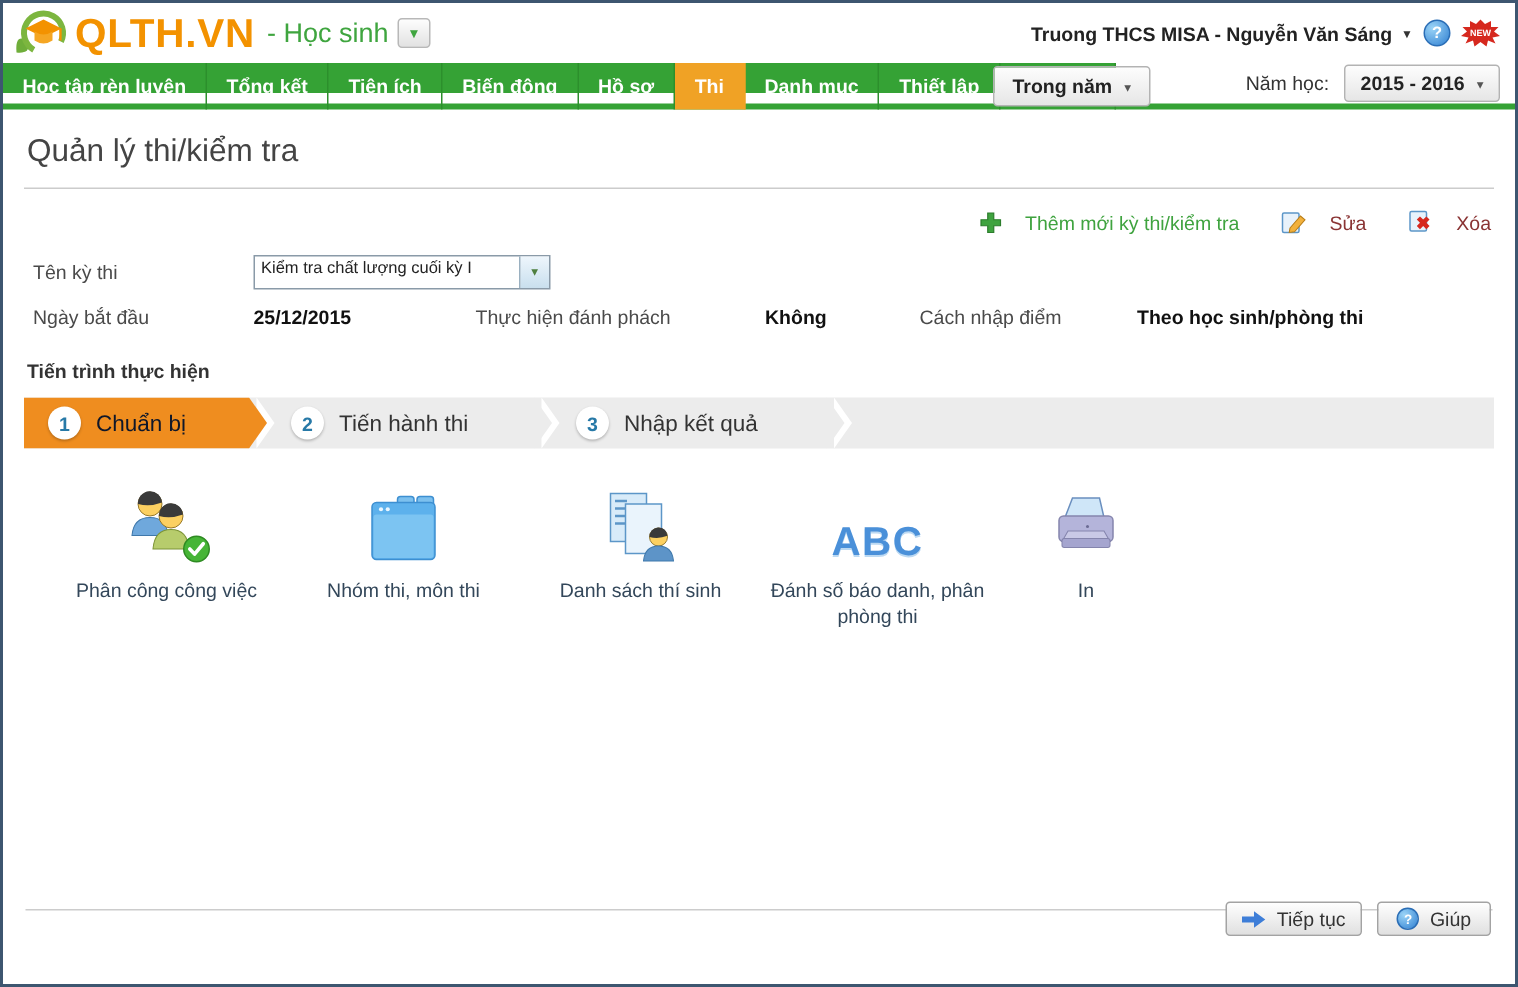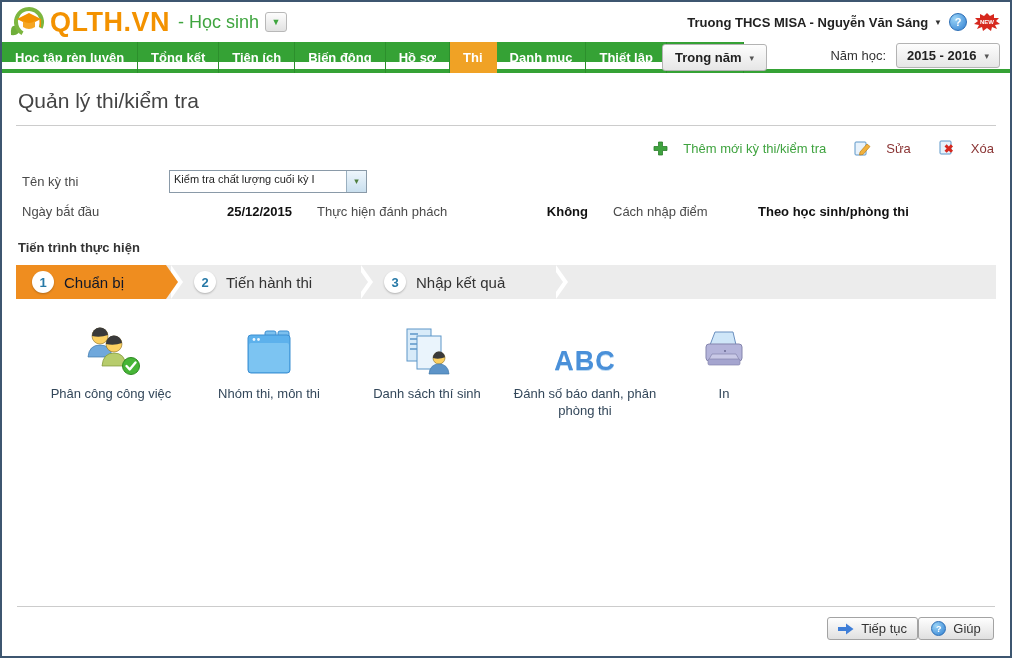--- a/index.html
+++ b/index.html
@@ -45,21 +45,21 @@
   .actions { display:flex; justify-content:flex-end; align-items:center; gap:28px; padding:12px 16px 6px 0; height:38px;}
   .action { display:flex; align-items:center; gap:15px; font-size:13px; cursor:pointer; }
   .action.add { color:#3fa33f; }
   .action.mod { color:#8a3434; }
 
   
   .form { padding:2px 0 0 20px; font-size:13px; color:#333; }
   .frow { display:flex; align-items:center; height:30px;gap:25px; }
   .flabel { color:#4a4a4a; }
   .w-label { width:122px; } .w-date { width:123px; } .w-phach { width:168px; } .w-khong { width:78px; } .w-cach { width:120px; }
-  .bold { font-weight:bold; color:#111;text-align:right; }
+  .bold { font-weight:bold; color:#111; }
   .combo { display:flex; width:198px; height:23px; border:1px solid #8a9aa8; background:#fff; cursor:pointer;}
   .combo-text { flex:1; font-size:11px; color:#222; padding:2px 4px; white-space:nowrap; overflow:hidden;}
   .combo-arrow { width:20px; border-left:1px solid #9ab0c0; background:linear-gradient(#eef6fc,#c9dfee);
     display:flex; align-items:center; justify-content:center; color:#4f7f3f; font-size:9px; }
 
   
   .progress-title { font-size:13px; font-weight:bold; color:#333; padding:14px 0 10px 16px; }
   .steps { margin:0 14px; height:34px; background:#ececec; display:flex; position:relative; overflow:hidden;}
   .step { position:relative; display:flex; align-items:center; height:34px; padding-left:16px; }
   .step::before, .step::after { content:''; position:absolute; top:0; width:0; height:0;
@@ -77,21 +77,21 @@
 
   
   .tasks { display:flex; padding:22px 0 0 30px; }
   .task { width:158px; display:flex; flex-direction:column; align-items:center; text-align:center; cursor:pointer; }
   .task-icon { height:56px; display:flex; align-items:flex-end; justify-content:center; position:relative; }
   .task-label { margin-top:8px; font-size:13px; color:#33475a; line-height:17px; max-width:150px;}
   .abc-glyph { font-size:27px; font-weight:bold; color:#4a90d9; text-shadow:0 1px 0 #bcd9f2; letter-spacing:1px;}
 
   
   .footer-rule { position:absolute; left:15px; right:15px; bottom:49px; border-top:1px solid #ccc; }
-  .footer { position:absolute; right:16px; bottom:16px; display:flex; }
+  .footer { position:absolute; right:16px; bottom:32px; display:flex; gap:10px; }
   .btn { height:23px; min-width:76px; padding:0 10px; display:flex; align-items:center; justify-content:center; gap:7px;
     background:linear-gradient(#fefefe,#e0e0e0); border:1px solid #a3a3a3; border-radius:3px;
     font-size:13px; color:#333; cursor:pointer; }
   .btn-help-icon { width:15px; height:15px; border-radius:50%; border:1px solid #2a6db5;
     background:radial-gradient(circle at 32% 30%, #9bd4f7, #2f7fd1); color:#fff; font-weight:bold; font-size:9px;
     display:flex; align-items:center; justify-content:center;}
   .inline-icon { display:inline-flex; align-items:center; }
 </style>
 </head>
 <body>

